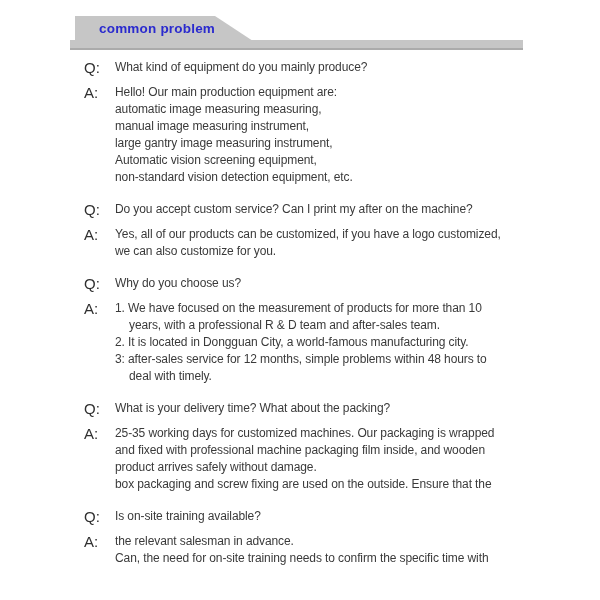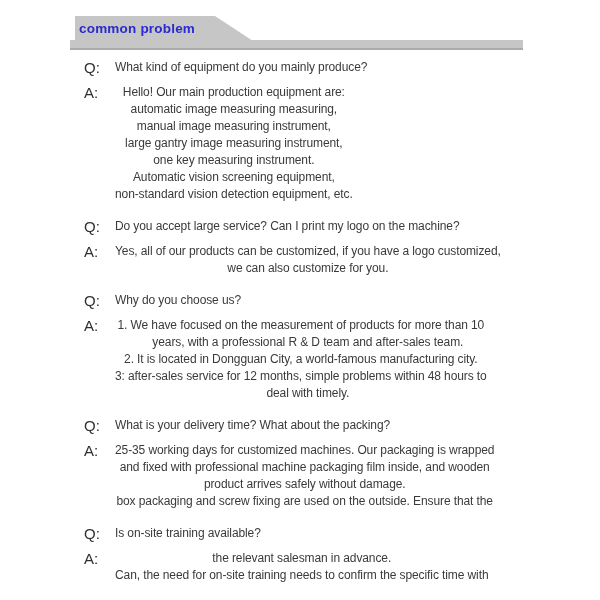--- a/index.html
+++ b/index.html
@@ -23,21 +23,21 @@
     left: 75px;
     top: 16px;
     width: 178px;
     height: 25px;
     background: var(--tab-bg, #c6c6c6);
     clip-path: polygon(0 0, 140px 0, 178px 100%, 0 100%);
     display: flex;
     align-items: center;
   }
   .tab-label {
-    padding-left: 4px;
+    padding-left: 24px;
     font-size: 13.5px;
     font-weight: 700;
     color: var(--tab-text, #2a2ace);
     letter-spacing: 0.2px;
     white-space: nowrap;
   }
   .bar {
     position: absolute;
     left: 70px;
     top: 40px;
@@ -67,21 +67,21 @@
     line-height: 17px;
     color: #2f2f2f;
     letter-spacing: 0;
   }
   .q-text {
     font-size: 12px;
     line-height: 17px;
     white-space: nowrap;
     letter-spacing: -0.1px;
   }
-  .a-text { min-width: 0; text-align: center; }
+  .a-text { min-width: 0; }
   .a-line {
     font-size: 12px;
     line-height: 17px;
     white-space: nowrap;
     letter-spacing: -0.1px;
   }
   .a-line.indent { padding-left: 14px; }
 </style>
 </head>
 <body>
@@ -99,31 +99,30 @@
         <span class="qa-label q">Q:</span>
         <div class="q-text">What kind of equipment do you mainly produce?</div>
       </div>
       <div class="a-row">
         <span class="qa-label a">A:</span>
         <div class="a-text">
             <div class="a-line">Hello! Our main production equipment are:</div>
             <div class="a-line">automatic image measuring measuring,</div>
             <div class="a-line">manual image measuring instrument,</div>
             <div class="a-line">large gantry image measuring instrument,</div>
-            <div class="a-line">one key measuring instrument.</div>
             <div class="a-line">Automatic vision screening equipment,</div>
             <div class="a-line">non-standard vision detection equipment, etc.</div>
           </div>
       </div>
     </div>
 
     <div class="qa-block">
       <div class="q-row">
         <span class="qa-label q">Q:</span>
-        <div class="q-text">Do you accept large service? Can I print my logo on the machine?</div>
+        <div class="q-text">Do you accept custom service? Can I print my after on the machine?</div>
       </div>
       <div class="a-row">
         <span class="qa-label a">A:</span>
         <div class="a-text">
             <div class="a-line">Yes, all of our products can be customized, if you have a logo customized,</div>
             <div class="a-line">we can also customize for you.</div>
           </div>
       </div>
     </div>
 

